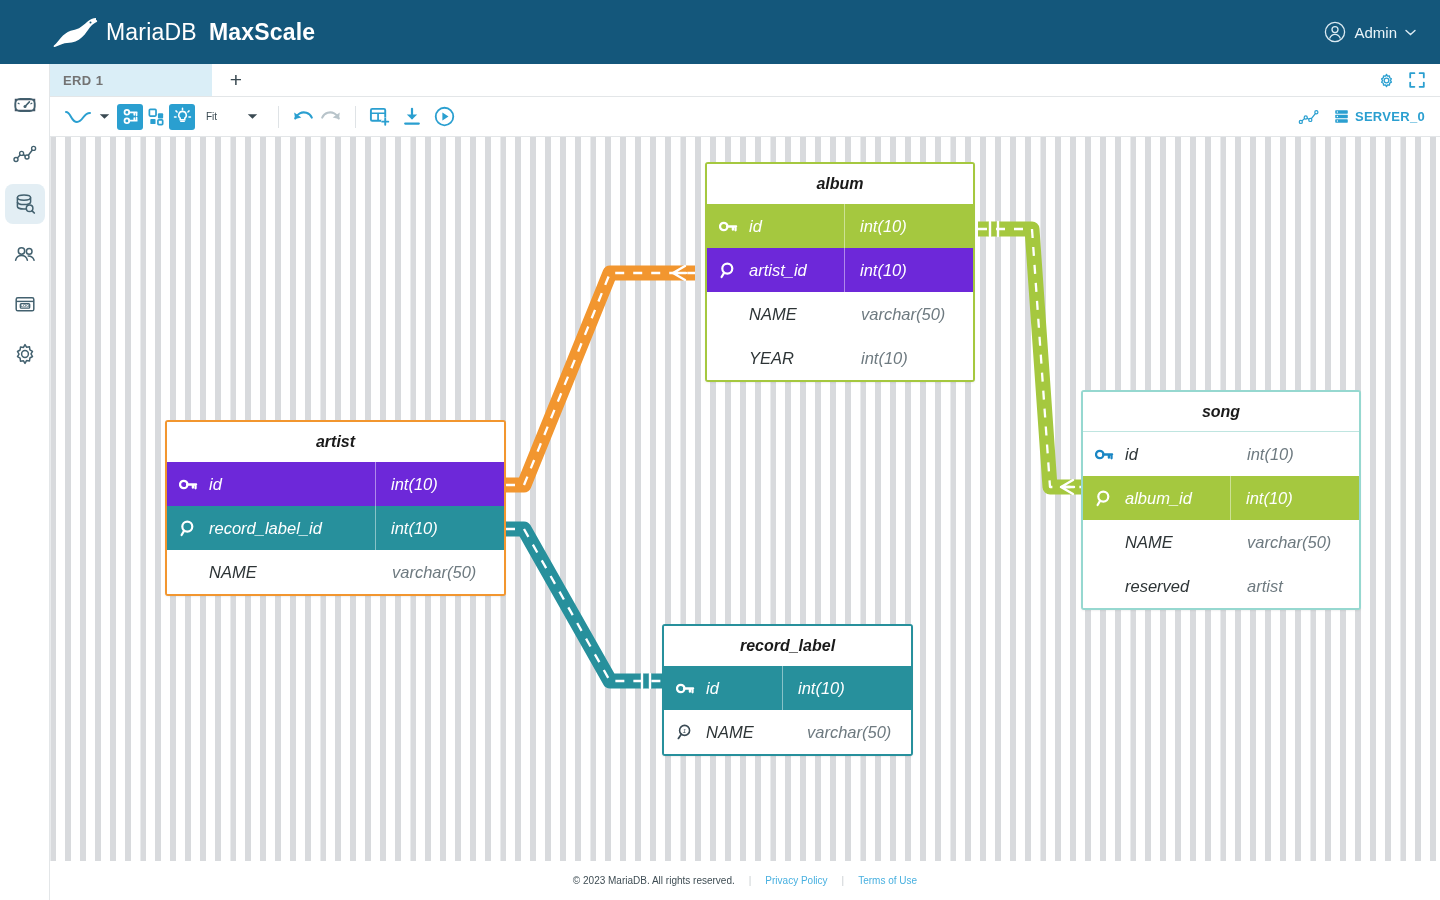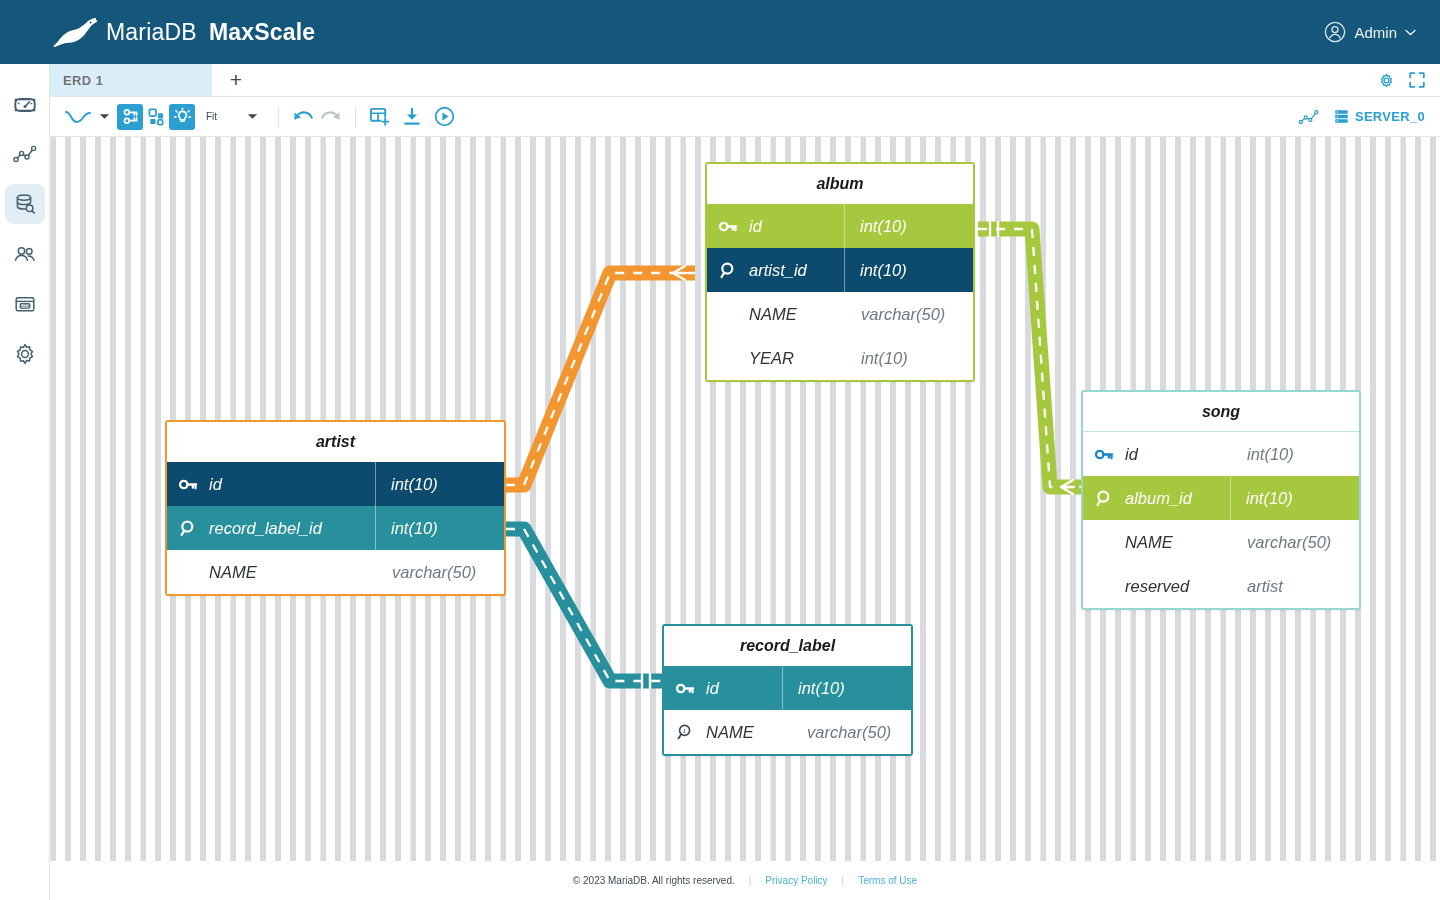--- a/index.html
+++ b/index.html
@@ -160,21 +160,21 @@
   .col-row.plain .col-type { color: #6e7a80; }
   .col-row.hl { color: #ffffff; }
   .col-row.hl .col-type { color: #ffffff; }
 
   
   .e-green  { border-color: #a5c83f; }
   .e-orange { border-color: #f2962f; }
   .e-teal   { border-color: #27909c; margin-top: 10px; }
   .e-mint   { border-color: #96d8d0; }
   .bg-green  { background: #a5c83f; }
-  .bg-orange { background: #0c4a6e; }
+  .bg-orange { background: #6d28d9; }
   .bg-teal   { background: #27909c; }
 
   .div-v { width: 1px; height: 100%; background: rgba(255,255,255,.45); }
 
   
   .footer {
     position: absolute; top: 861px; left: 50px;
     width: 1390px; height: 39px;
     background: #ffffff;
     display: flex; align-items: center; justify-content: center;

